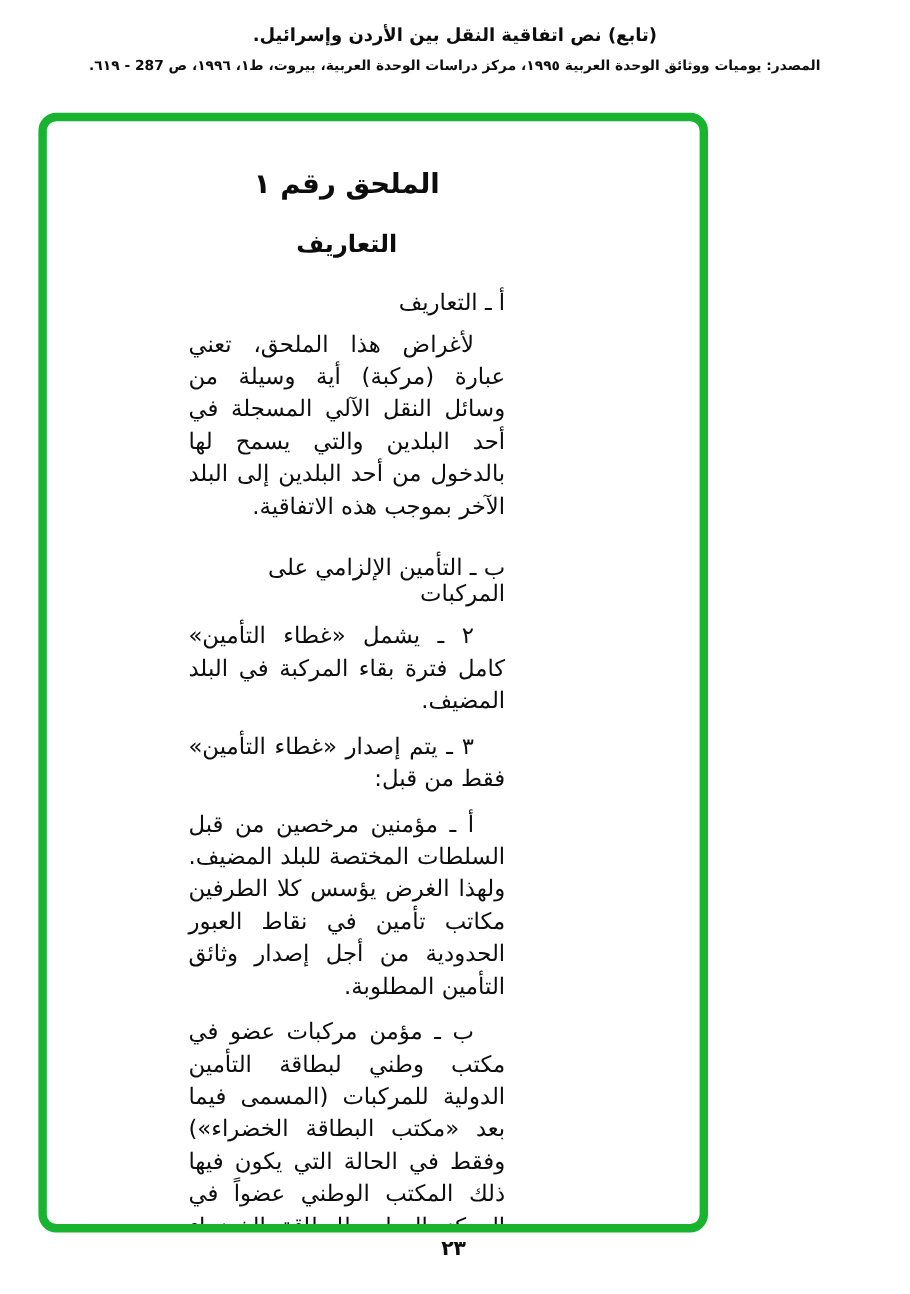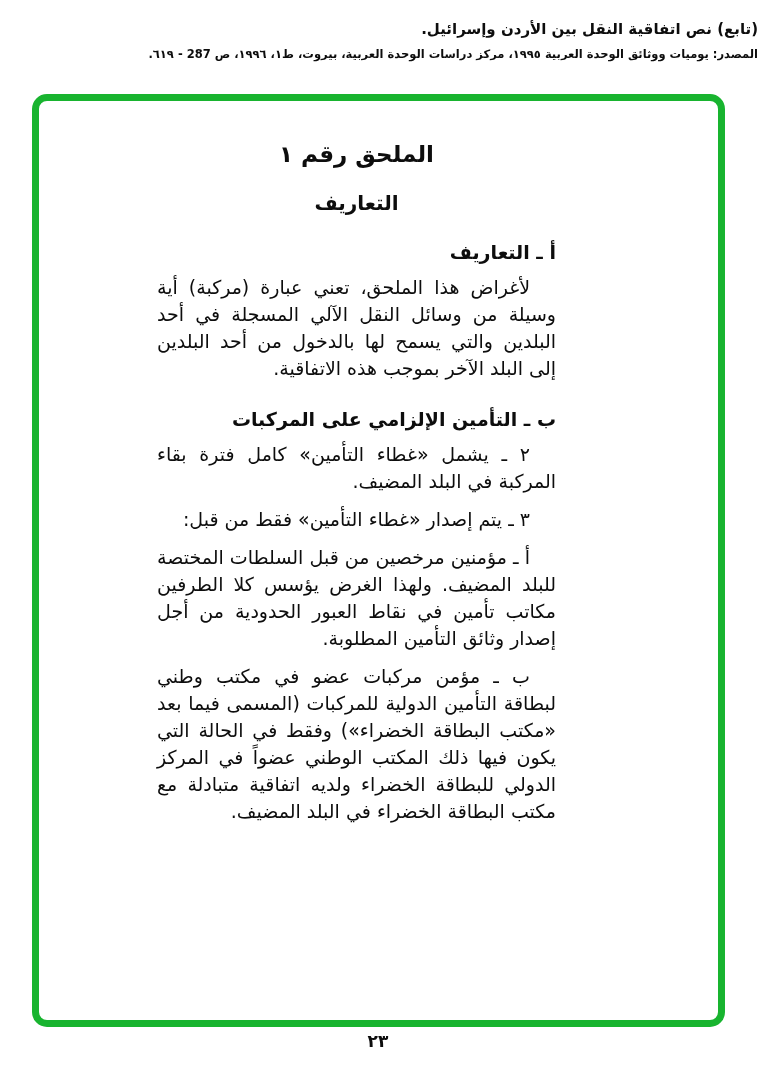--- a/index.html
+++ b/index.html
@@ -8,50 +8,50 @@
   body {
     width: 758px; height: 1078px;
     background: var(--paper);
     font-family: "DejaVu Sans", sans-serif;
     color: var(--ink);
     overflow: hidden;
   }
   .page { position: relative; width: 758px; height: 1078px; direction: rtl; }
 
   
-  .page-header { padding-top: 20px; }
+  .page-header { text-align: center; padding-top: 20px; }
   .header-line1 { font-size: 15px; font-weight: bold; letter-spacing: 0; }
   .header-line2 { font-size: 11.5px; font-weight: bold; margin-top: 9px; }
 
   
   .frame {
     position: absolute;
     left: 32px; top: 94px;
-    width: 693px; height: 933px;
+    width: 558px; height: 933px;
     border: 7px solid var(--frame-green);
     border-radius: 15px;
     background: var(--paper);
     overflow: hidden;
   }
   .content {
     padding: 40px 162px 0 118px; 
     direction: rtl;
   }
 
   .doc-title {
     margin: 0; text-align: center;
     font-size: 23px; font-weight: bold;
   }
   .doc-subtitle {
     margin: 24px 0 0; text-align: center;
     font-size: 20px; font-weight: bold;
   }
   .sec-heading {
     margin: 26px 0 0;
-    font-size: 19px; font-weight: bold;
+    font-size: 19px; font-weight: normal;
     text-align: right;
   }
   .body-para {
     margin: 11px 0 0;
     font-size: 19px;
     line-height: 27px;
     text-align: justify;
     text-justify: inter-word;
   }
   .indent { text-indent: 26px; } 

